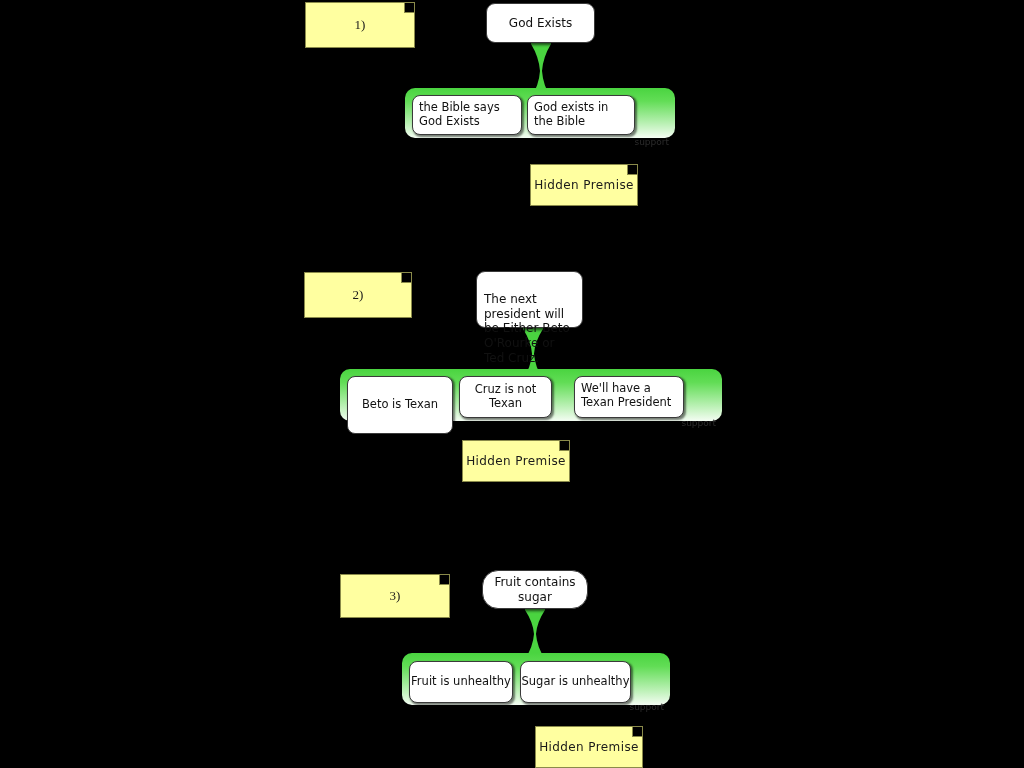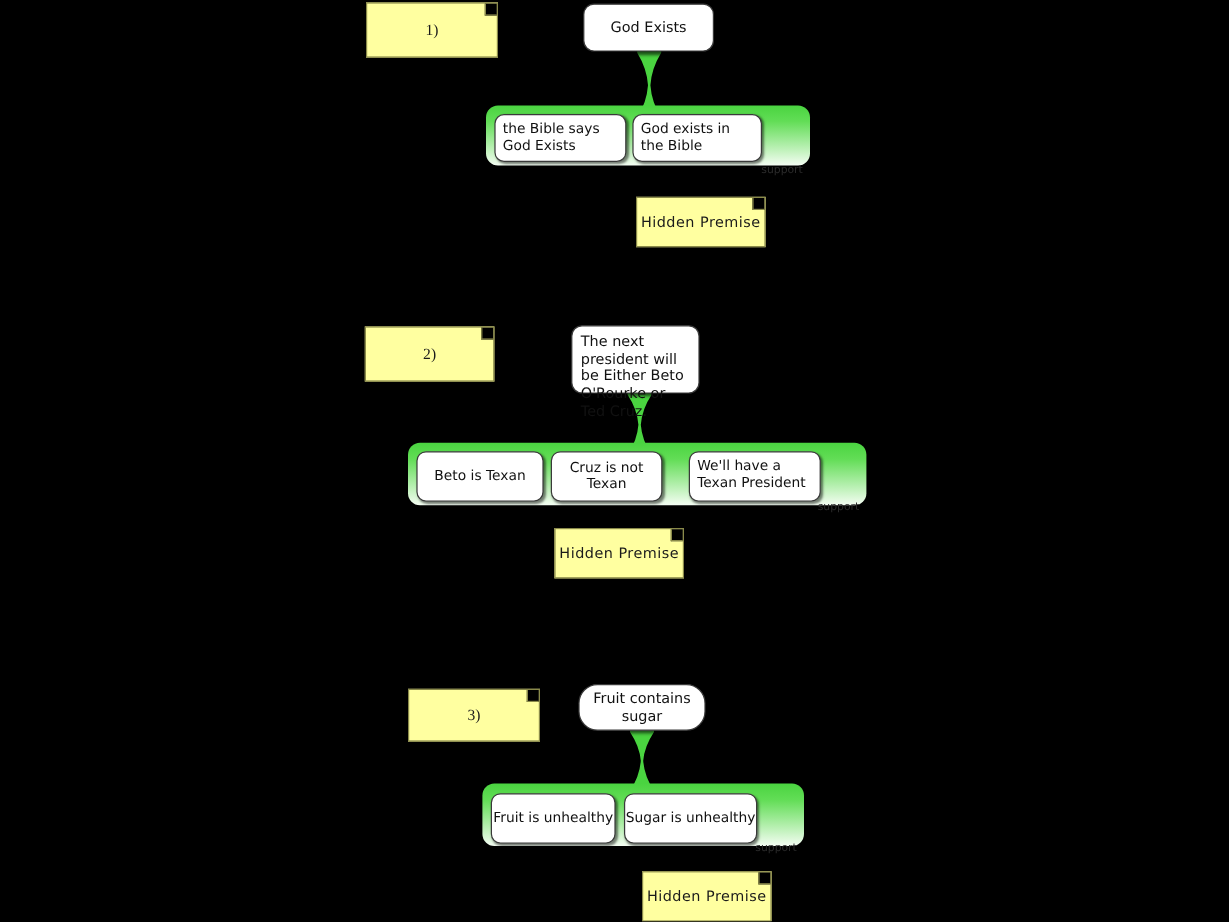--- a/index.html
+++ b/index.html
@@ -61,21 +61,21 @@
     line-height: 1.22;
     z-index: 4;
   }
   .claim.center {
     display: flex;
     align-items: center;
     justify-content: center;
     text-align: center;
   }
   .claim.topleft {
-    padding: 5px 7px;
+    padding: 20px 7px;
     text-align: left;
   }
 
   
   .support-group {
     position: absolute;
     border-radius: 10px;
     box-sizing: border-box;
     background: linear-gradient(to bottom, #4ad440 0%, #62dd56 26%, #b8f0b2 70%, #f4fdf3 100%);
     z-index: 2;
@@ -160,21 +160,21 @@
     <span>The next president will be Either Beto O'Rourke or Ted Cruz.</span>
   </div>
 
   <svg class="connector" width="40" height="56" style="left:513px; top:326px;" viewBox="0 0 40 56" preserveAspectRatio="none">
     <path d="M10,0 L30,0 L30,3 Q22,15 21,28 Q22,41 30,53 L30,56 L10,56 L10,53 Q18,41 19,28 Q18,15 10,3 Z" fill="#4ad440"></path>
   </svg>
 
   <div class="support-group" style="left:340px; top:369px; width:382px; height:52px;">
     <span class="support-label">support</span>
   </div>
-  <div class="premise center" style="left:347px; top:376px; width:106px; height:42px;">
+  <div class="premise center" style="left:347px; top:376px; width:106px; height:58px;">
     <span>Beto is Texan</span>
   </div>
   <div class="premise center" style="left:459px; top:376px; width:93px; height:42px;">
     <span>Cruz is not Texan</span>
   </div>
   <div class="premise topleft" style="left:574px; top:376px; width:110px; height:42px;">
     <span>We'll have a Texan President</span>
   </div>
 
   <div class="note note-hp" style="left:462px; top:440px; width:108px; height:42px;">

